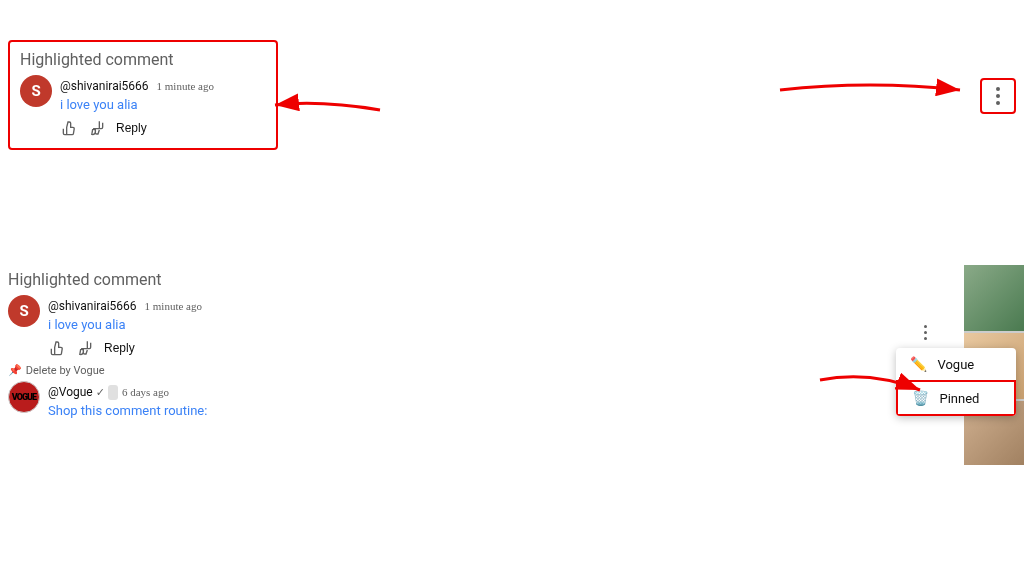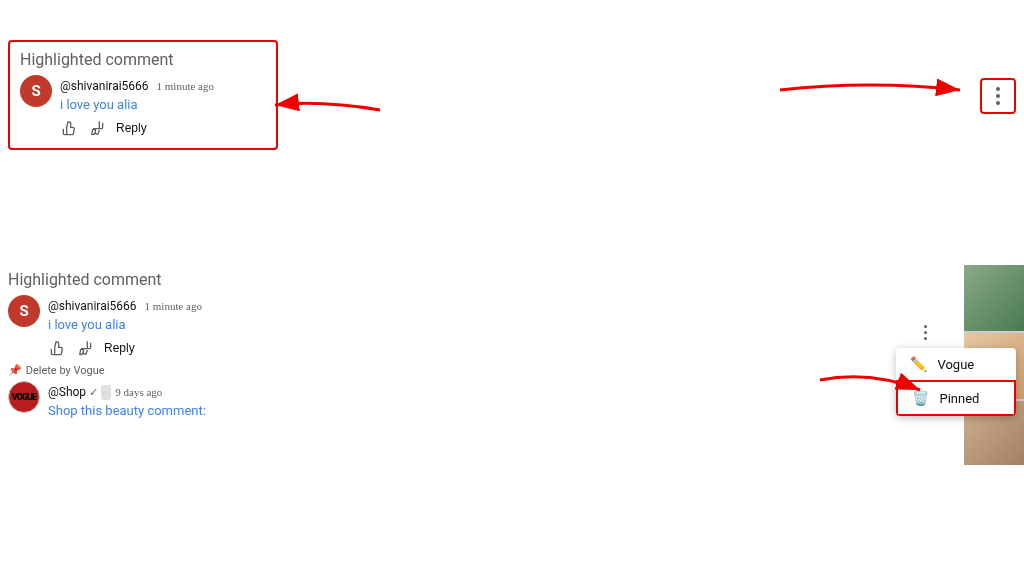--- a/index.html
+++ b/index.html
@@ -323,26 +323,26 @@
   </div>
 
   <div class="pinned-row">
     <span class="pin-icon">📌</span>
     <span class="pinned-label">Delete by Vogue</span>
   </div>
   <div class="comment-row">
     <div class="avatar vogue-avatar">VOGUE</div>
     <div class="comment-body">
       <span class="comment-author">
-        <span>@Shop</span>
+        <span>@Vogue</span>
         <span class="verified-icon"> ✓</span>
         <span class="vogue-badge"> </span>
       </span>
-      <span class="comment-time">9 days ago</span>
-      <div class="comment-text">Shop this beauty comment:</div>
+      <span class="comment-time">6 days ago</span>
+      <div class="comment-text">Shop this comment routine:</div>
     </div>
   </div>
 </div>
 
 <div class="three-dot-bottom">
   <div class="dots">
     <div class="dot"></div>
     <div class="dot"></div>
     <div class="dot"></div>
   </div>

